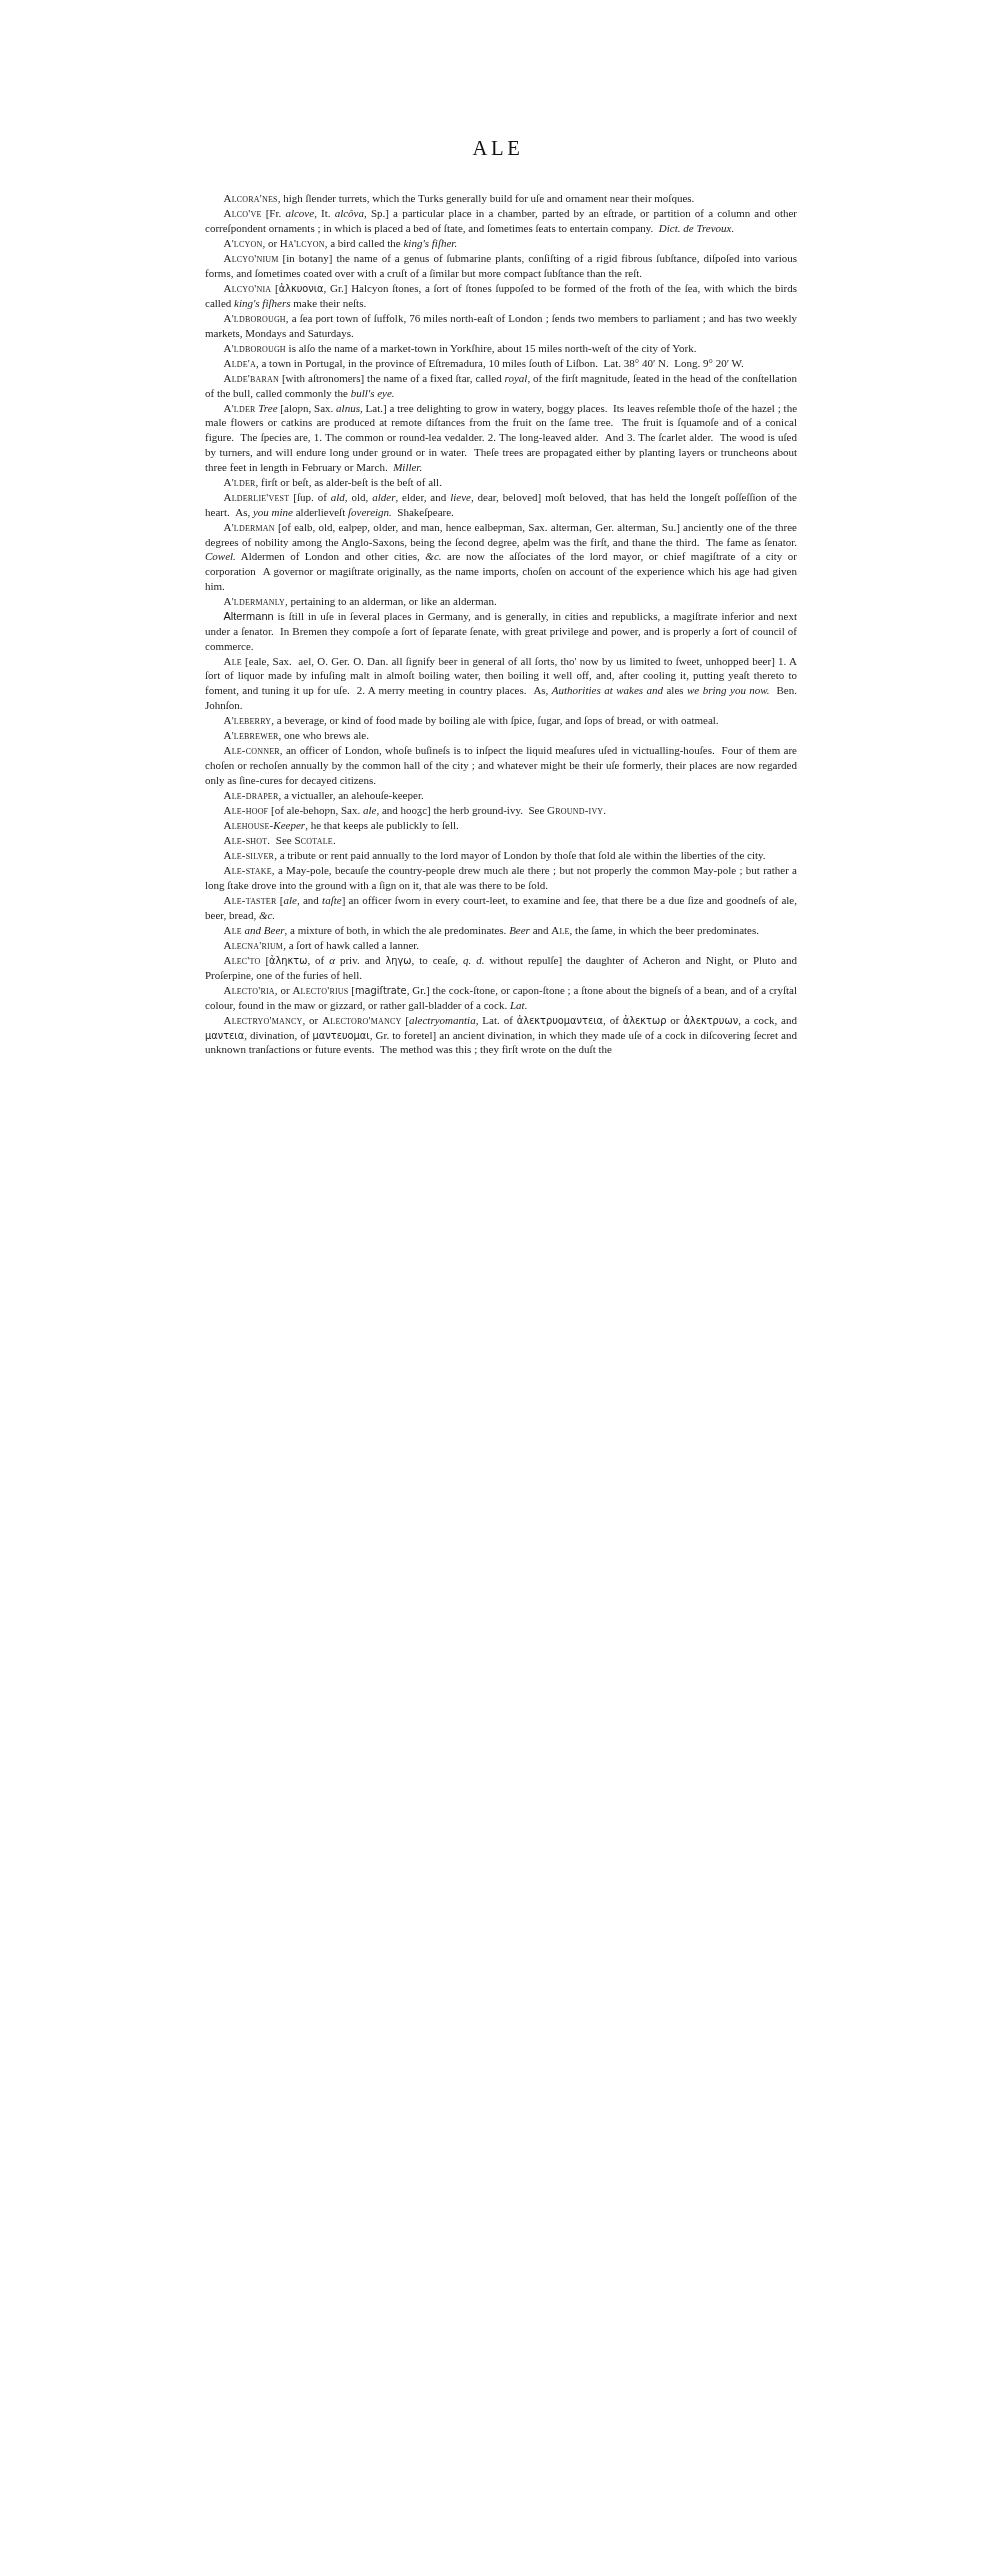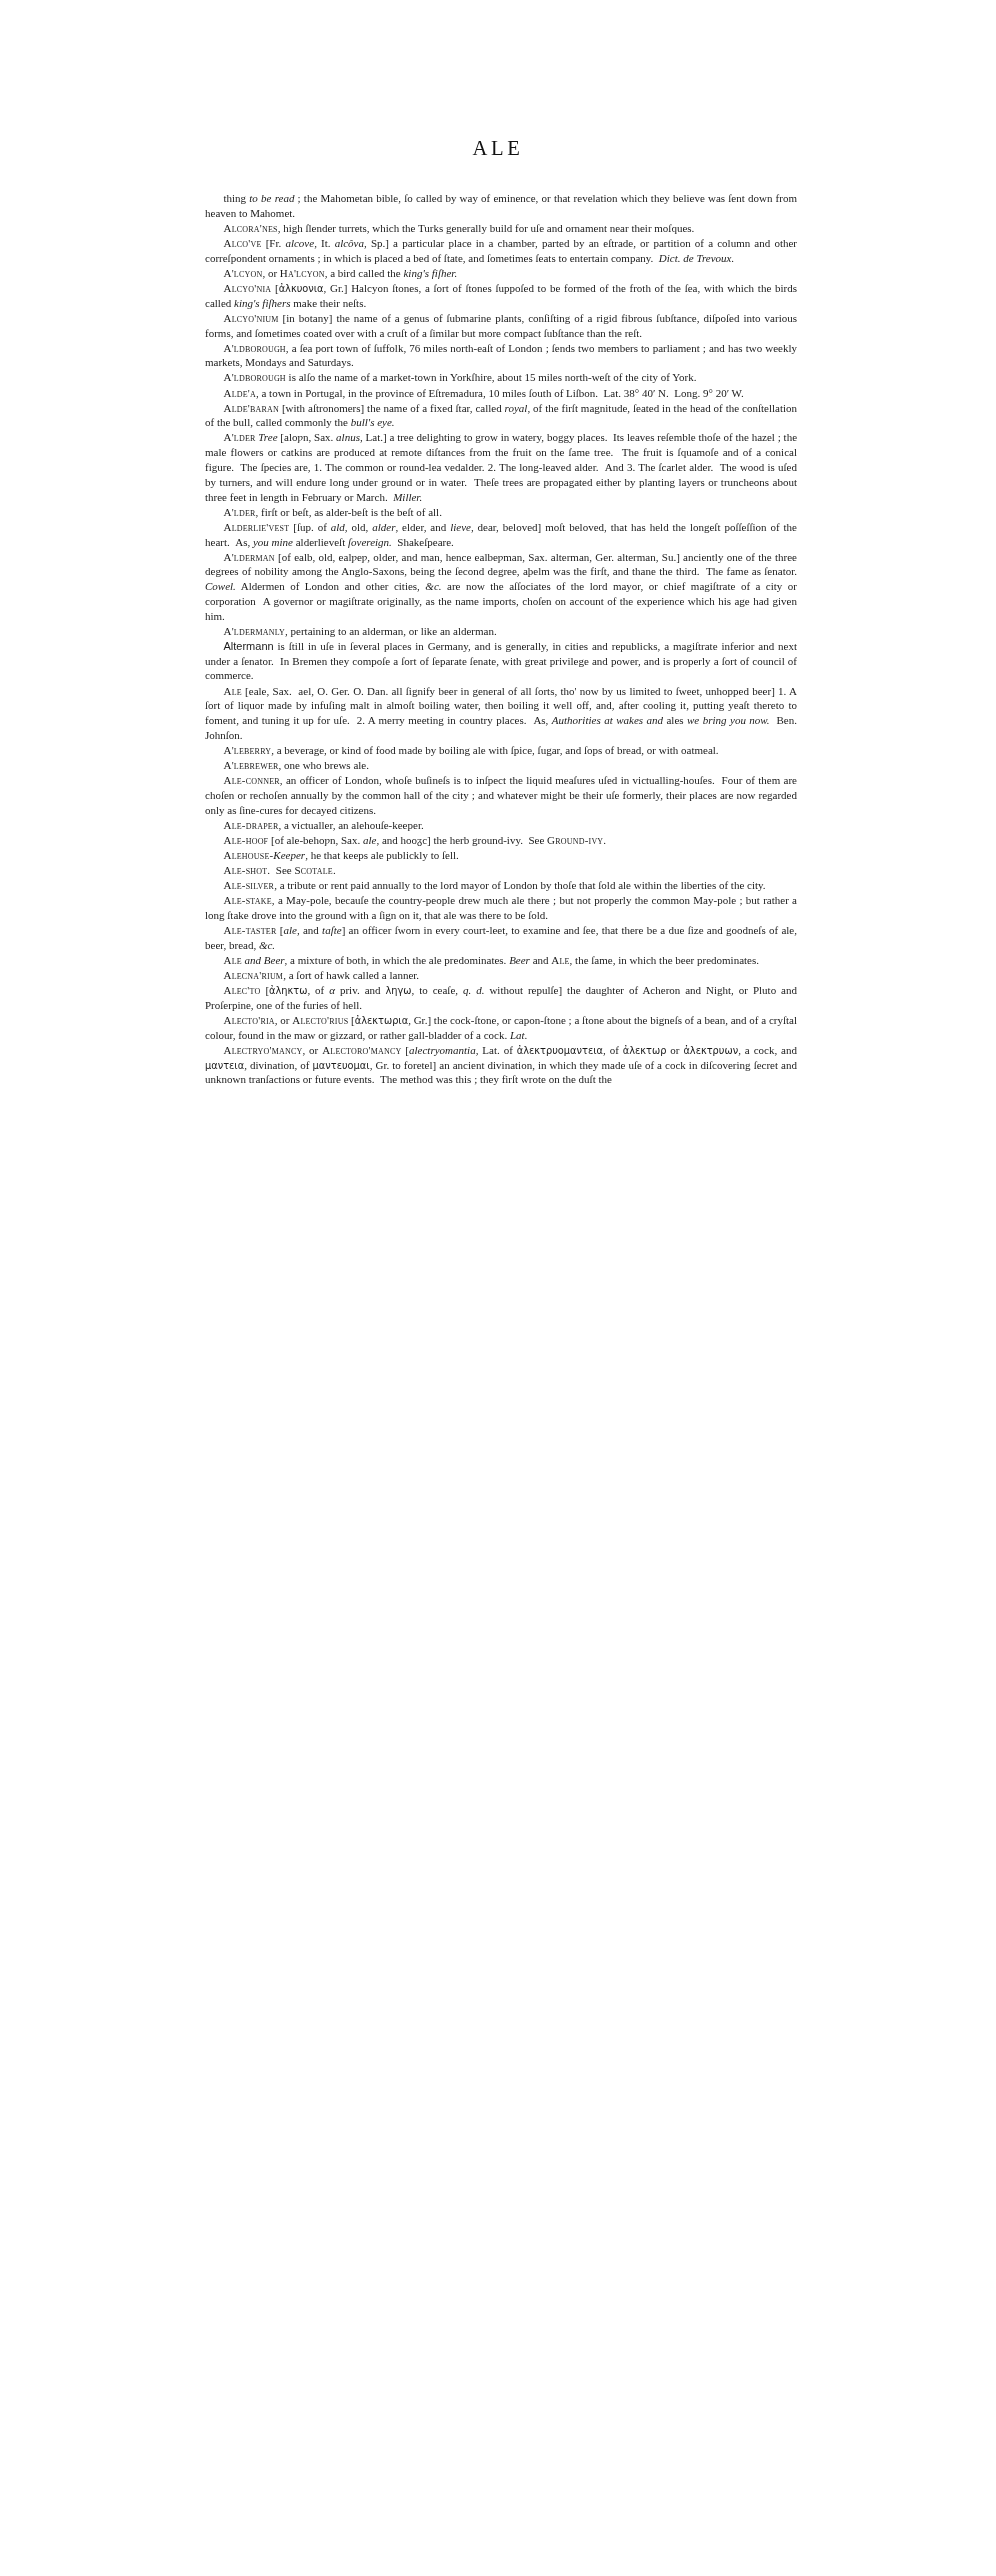--- a/index.html
+++ b/index.html
@@ -60,26 +60,25 @@
   }
 </style>
 </head>
 <body>
 
 <div class="page">
 
   <div class="page-header">ALE</div>
 
   <div class="column" id="col">
-      <p class="entry">thing <i>to be read</i> ; the Mahometan bible, ſo called by way of eminence, or that revelation which they believe was ſent down from heaven to Mahomet.</p>
       <p class="entry"><span class="hw">Alcora'nes</span>, high ſlender turrets, which the Turks generally build for uſe and ornament near their moſques.</p>
       <p class="entry"><span class="hw">Alco've</span> [Fr. <i>alcove</i>, It. <i>alcôva</i>, Sp.] a particular place in a chamber, parted by an eſtrade, or partition of a column and other correſpondent ornaments ; in which is placed a bed of ſtate, and ſometimes ſeats to entertain company.&nbsp;&nbsp;<i>Dict. de Trevoux.</i></p>
       <p class="entry"><span class="hw">A'lcyon</span>, or <span class="hw">Ha'lcyon</span>, a bird called the <i>king's fiſher.</i></p>
+      <p class="entry"><span class="hw">Alcyo'nium</span> [in botany] the name of a genus of ſubmarine plants, conſiſting of a rigid fibrous ſubſtance, diſpoſed into various forms, and ſometimes coated over with a cruſt of a ſimilar but more compact ſubſtance than the reſt.</p>
       <p class="entry"><span class="hw">Alcyo'nia</span> [<span class="gk">ἀλκυονια</span>, Gr.] Halcyon ſtones, a ſort of ſtones ſuppoſed to be formed of the froth of the ſea, with which the birds called <i>king's fiſhers</i> make their neſts.</p>
-      <p class="entry"><span class="hw">Alcyo'nium</span> [in botany] the name of a genus of ſubmarine plants, conſiſting of a rigid fibrous ſubſtance, diſpoſed into various forms, and ſometimes coated over with a cruſt of a ſimilar but more compact ſubſtance than the reſt.</p>
       <p class="entry"><span class="hw">A'ldborough</span>, a ſea port town of ſuffolk, 76 miles north-eaſt of London ; ſends two members to parliament ; and has two weekly markets, Mondays and Saturdays.</p>
       <p class="entry"><span class="hw">A'ldborough</span> is alſo the name of a market-town in Yorkſhire, about 15 miles north-weſt of the city of York.</p>
       <p class="entry"><span class="hw">Alde'a</span>, a town in Portugal, in the province of Eſtremadura, 10 miles ſouth of Liſbon.&nbsp;&nbsp;Lat. 38° 40′ N.&nbsp;&nbsp;Long. 9° 20′ W.</p>
       <p class="entry"><span class="hw">Alde'baran</span> [with aſtronomers] the name of a fixed ſtar, called <i>royal</i>, of the firſt magnitude, ſeated in the head of the conſtellation of the bull, called commonly the <i>bull's eye.</i></p>
       <p class="entry"><span class="hw">A'lder</span> <i>Tree</i> [aloƿn, Sax. <i>alnus</i>, Lat.] a tree delighting to grow in watery, boggy places.&nbsp;&nbsp;Its leaves reſemble thoſe of the hazel ; the male flowers or catkins are produced at remote diſtances from the fruit on the ſame tree.&nbsp;&nbsp;The fruit is ſquamoſe and of a conical figure.&nbsp;&nbsp;The ſpecies are, 1. The common or round-lea vedalder. 2. The long-leaved alder.&nbsp;&nbsp;And 3. The ſcarlet alder.&nbsp;&nbsp;The wood is uſed by turners, and will endure long under ground or in water.&nbsp;&nbsp;Theſe trees are propagated either by planting layers or truncheons about three feet in length in February or March.&nbsp;&nbsp;<i>Miller.</i></p>
       <p class="entry"><span class="hw">A'lder</span>, firſt or beſt, as alder-beſt is the beſt of all.</p>
       <p class="entry"><span class="hw">Alderlie'vest</span> [ſup. of <i>ald</i>, old, <i>alder</i>, elder, and <i>lieve</i>, dear, beloved] moſt beloved, that has held the longeſt poſſeſſion of the heart.&nbsp;&nbsp;As, <i>you mine</i> alderlieveſt <i>ſovereign.</i>&nbsp;&nbsp;Shakeſpeare.</p>
       <p class="entry"><span class="hw">A'lderman</span> [of ealb, old, ealƿeƿ, older, and man, hence ealbeƿman, Sax. alterman, Ger. alterman, Su.] anciently one of the three degrees of nobility among the Anglo-Saxons, being the ſecond degree, aþelm was the firſt, and thane the third.&nbsp;&nbsp;The fame as ſenator. <i>Cowel.</i> Aldermen of London and other cities, <i>&amp;c.</i> are now the aſſociates of the lord mayor, or chief magiſtrate of a city or corporation&nbsp;&nbsp;A governor or magiſtrate originally, as the name imports, choſen on account of the experience which his age had given him.</p>
       <p class="entry"><span class="hw">A'ldermanly</span>, pertaining to an alderman, or like an alderman.</p>
       <p class="entry"><span class="bl">Altermann</span> is ſtill in uſe in ſeveral places in Germany, and is generally, in cities and republicks, a magiſtrate inferior and next under a ſenator.&nbsp;&nbsp;In Bremen they compoſe a ſort of ſeparate ſenate, with great privilege and power, and is properly a ſort of council of commerce.</p>
@@ -90,18 +89,18 @@
       <p class="entry"><span class="hw">Ale-draper</span>, a victualler, an alehouſe-keeper.</p>
       <p class="entry"><span class="hw">Ale-hoof</span> [of ale-behoƿn, Sax. <i>ale</i>, and hooᵹc] the herb ground-ivy.&nbsp;&nbsp;See <span class="hw">Ground-ivy.</span></p>
       <p class="entry"><span class="hw">Alehouse-</span><i>Keeper</i>, he that keeps ale publickly to ſell.</p>
       <p class="entry"><span class="hw">Ale-shot.</span>&nbsp;&nbsp;See <span class="hw">Scotale.</span></p>
       <p class="entry"><span class="hw">Ale-silver</span>, a tribute or rent paid annually to the lord mayor of London by thoſe that ſold ale within the liberties of the city.</p>
       <p class="entry"><span class="hw">Ale-stake</span>, a May-pole, becauſe the country-people drew much ale there ; but not properly the common May-pole ; but rather a long ſtake drove into the ground with a ſign on it, that ale was there to be ſold.</p>
       <p class="entry"><span class="hw">Ale-taster</span> [<i>ale</i>, and <i>taſte</i>] an officer ſworn in every court-leet, to examine and ſee, that there be a due ſize and goodneſs of ale, beer, bread, <i>&amp;c.</i></p>
       <p class="entry"><span class="hw">Ale</span> <i>and Beer</i>, a mixture of both, in which the ale predominates. <i>Beer</i> and <span class="hw">Ale</span>, the ſame, in which the beer predominates.</p>
       <p class="entry"><span class="hw">Alecna'rium</span>, a ſort of hawk called a lanner.</p>
       <p class="entry"><span class="hw">Alec'to</span> [<span class="gk">ἀληκτω</span>, of <i>α</i> priv. and <span class="gk">ληγω</span>, to ceaſe, <i>q. d.</i> without repulſe] the daughter of Acheron and Night, or Pluto and Proſerpine, one of the furies of hell.</p>
-      <p class="entry"><span class="hw">Alecto'ria</span>, or <span class="hw">Alecto'rius</span> [<span class="gk">ἀλεκτωρια</span>, Gr.] the cock-ſtone, or capon-ſtone ; a ſtone about the bigneſs of a bean, and of a cryſtal colour, found in the maw or gizzard, or rather gall-bladder of a cock. <i>Lat.</i></p>
+      <p class="entry"><span class="hw">Alecto'ria</span>, or <span class="hw">Alecto'rius</span> [<span class="gk">magiſtrate</span>, Gr.] the cock-ſtone, or capon-ſtone ; a ſtone about the bigneſs of a bean, and of a cryſtal colour, found in the maw or gizzard, or rather gall-bladder of a cock. <i>Lat.</i></p>
       <p class="entry"><span class="hw">Alectryo'mancy</span>, or <span class="hw">Alectoro'mancy</span> [<i>alectryomantia</i>, Lat. of <span class="gk">ἀλεκτρυομαντεια</span>, of <span class="gk">ἀλεκτωρ</span> or <span class="gk">ἀλεκτρυων</span>, a cock, and <span class="gk">μαντεια</span>, divination, of <span class="gk">μαντευομαι</span>, Gr. to foretel] an ancient divination, in which they made uſe of a cock in diſcovering ſecret and unknown tranſactions or future events.&nbsp;&nbsp;The method was this ; they firſt wrote on the duſt the</p>
     </div>
 
 </div>
 
 
 </body></html>

